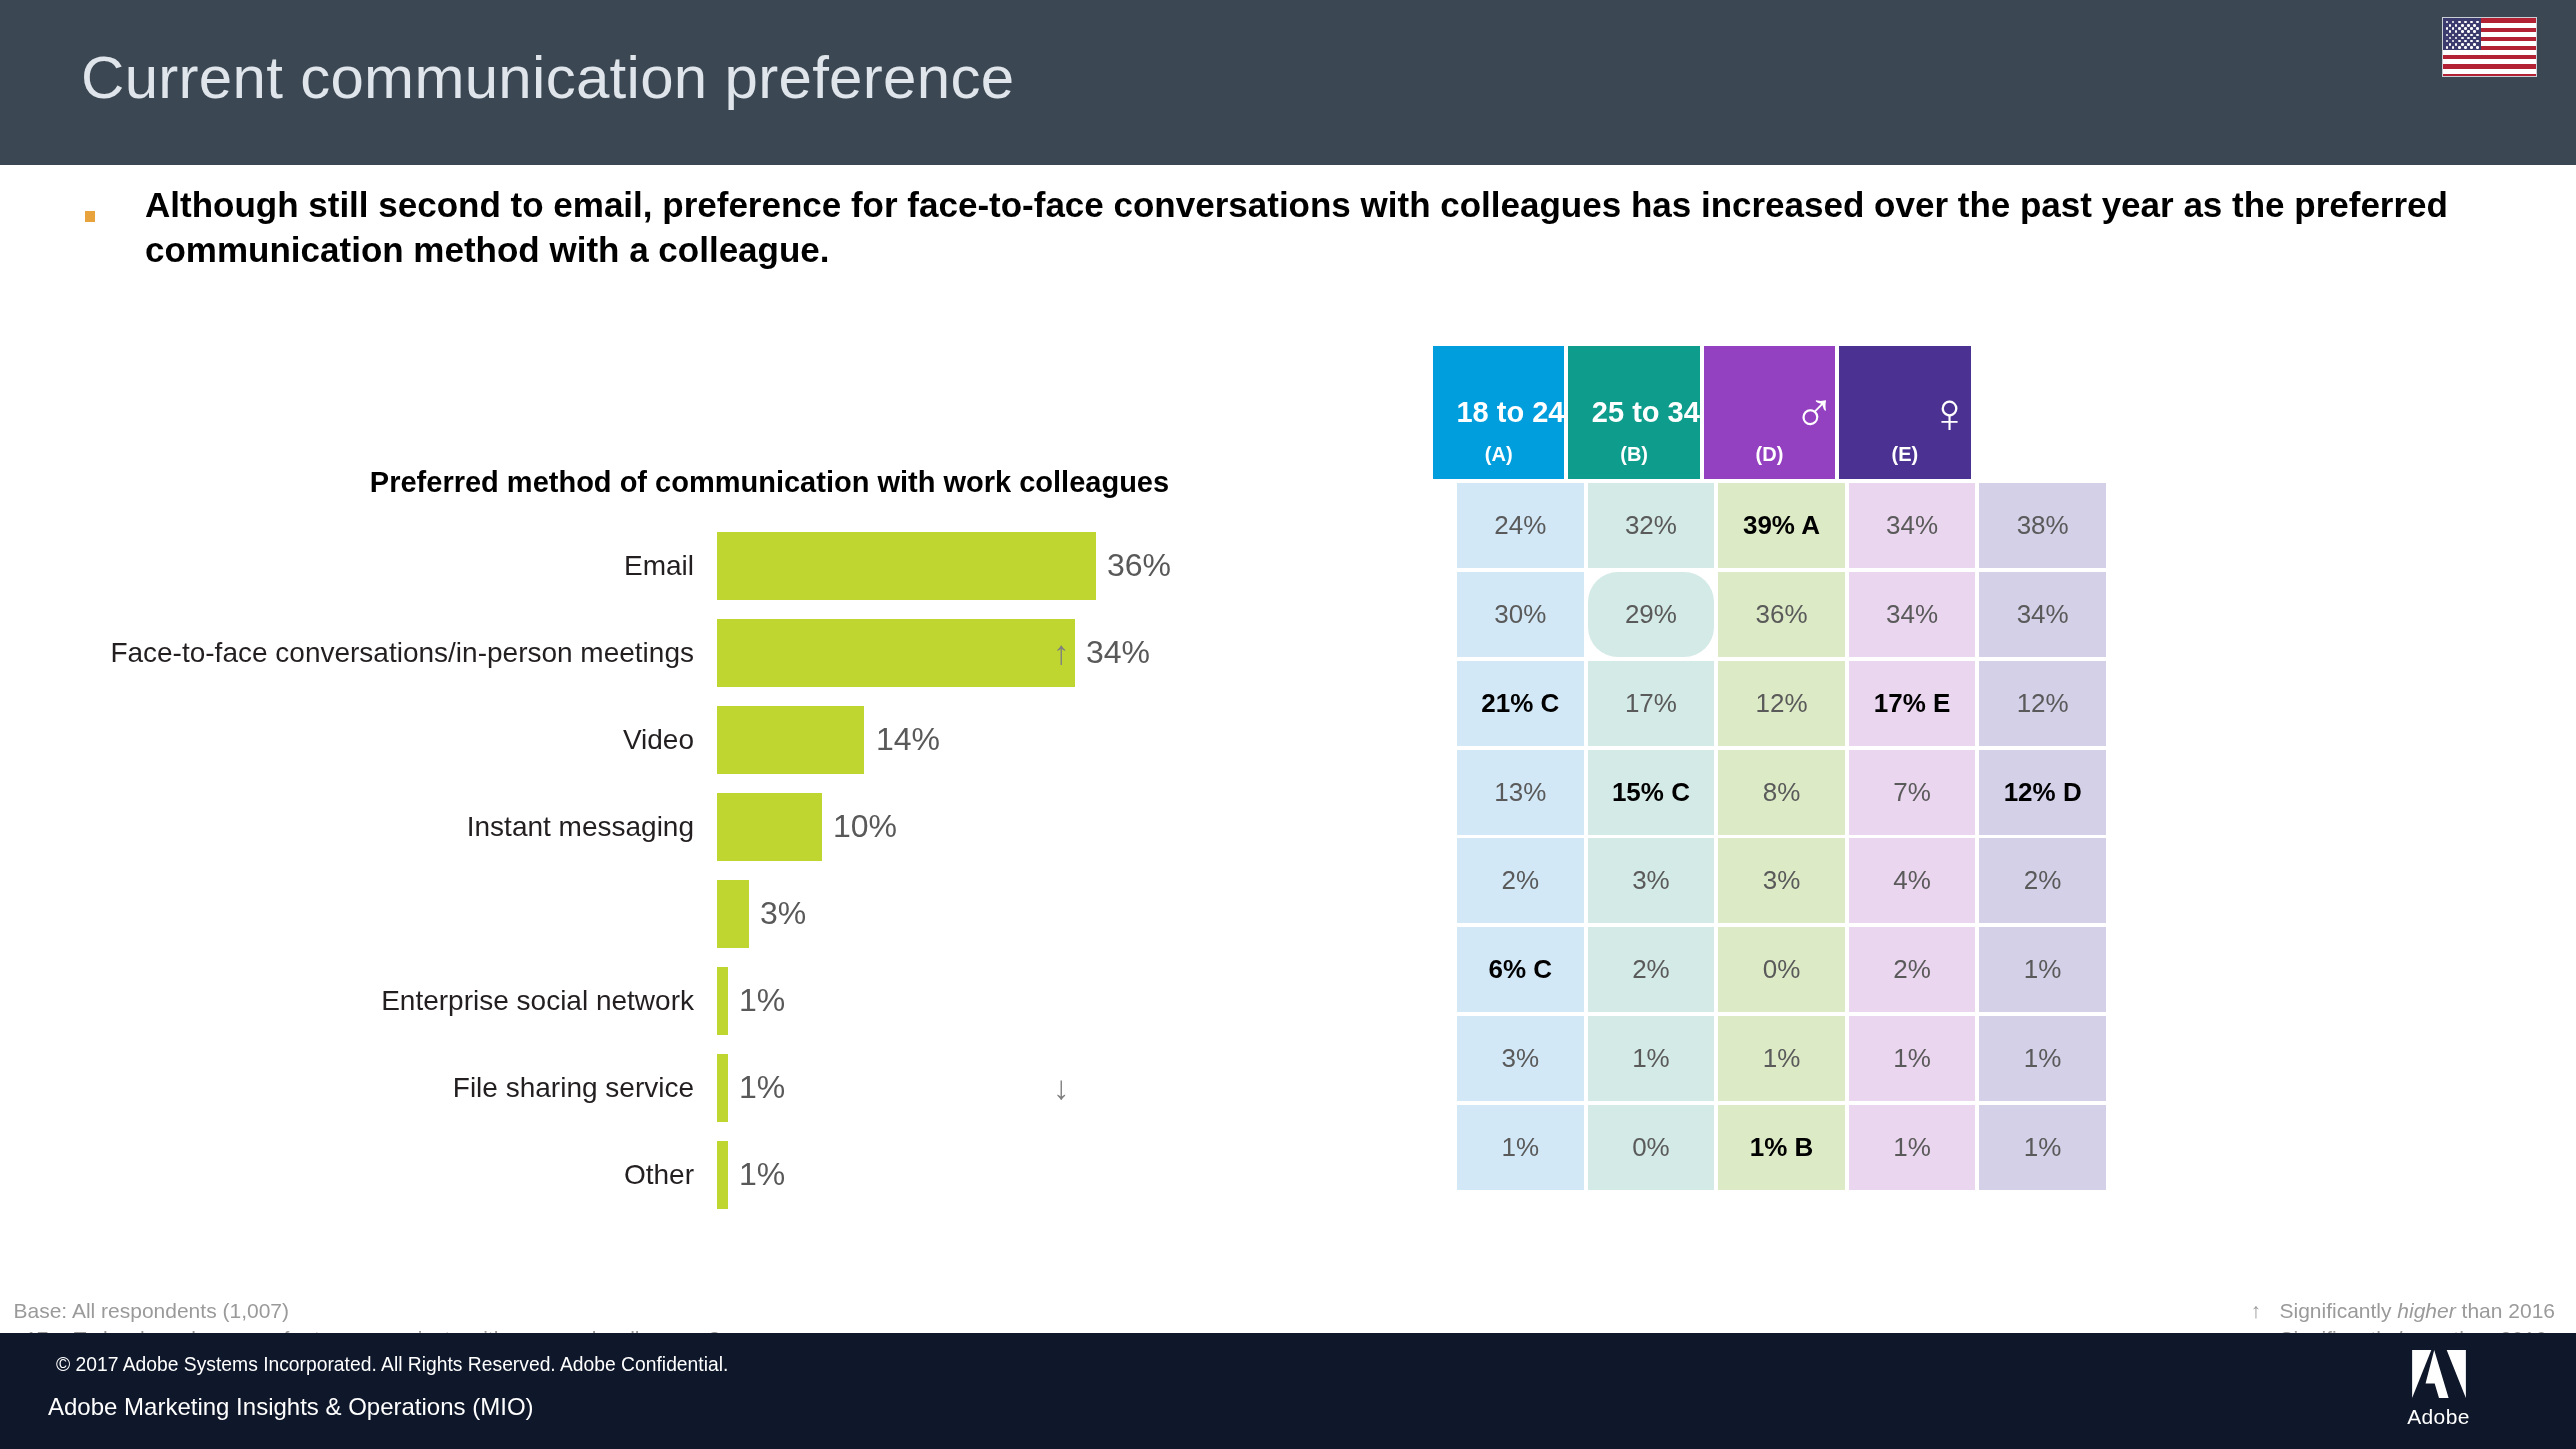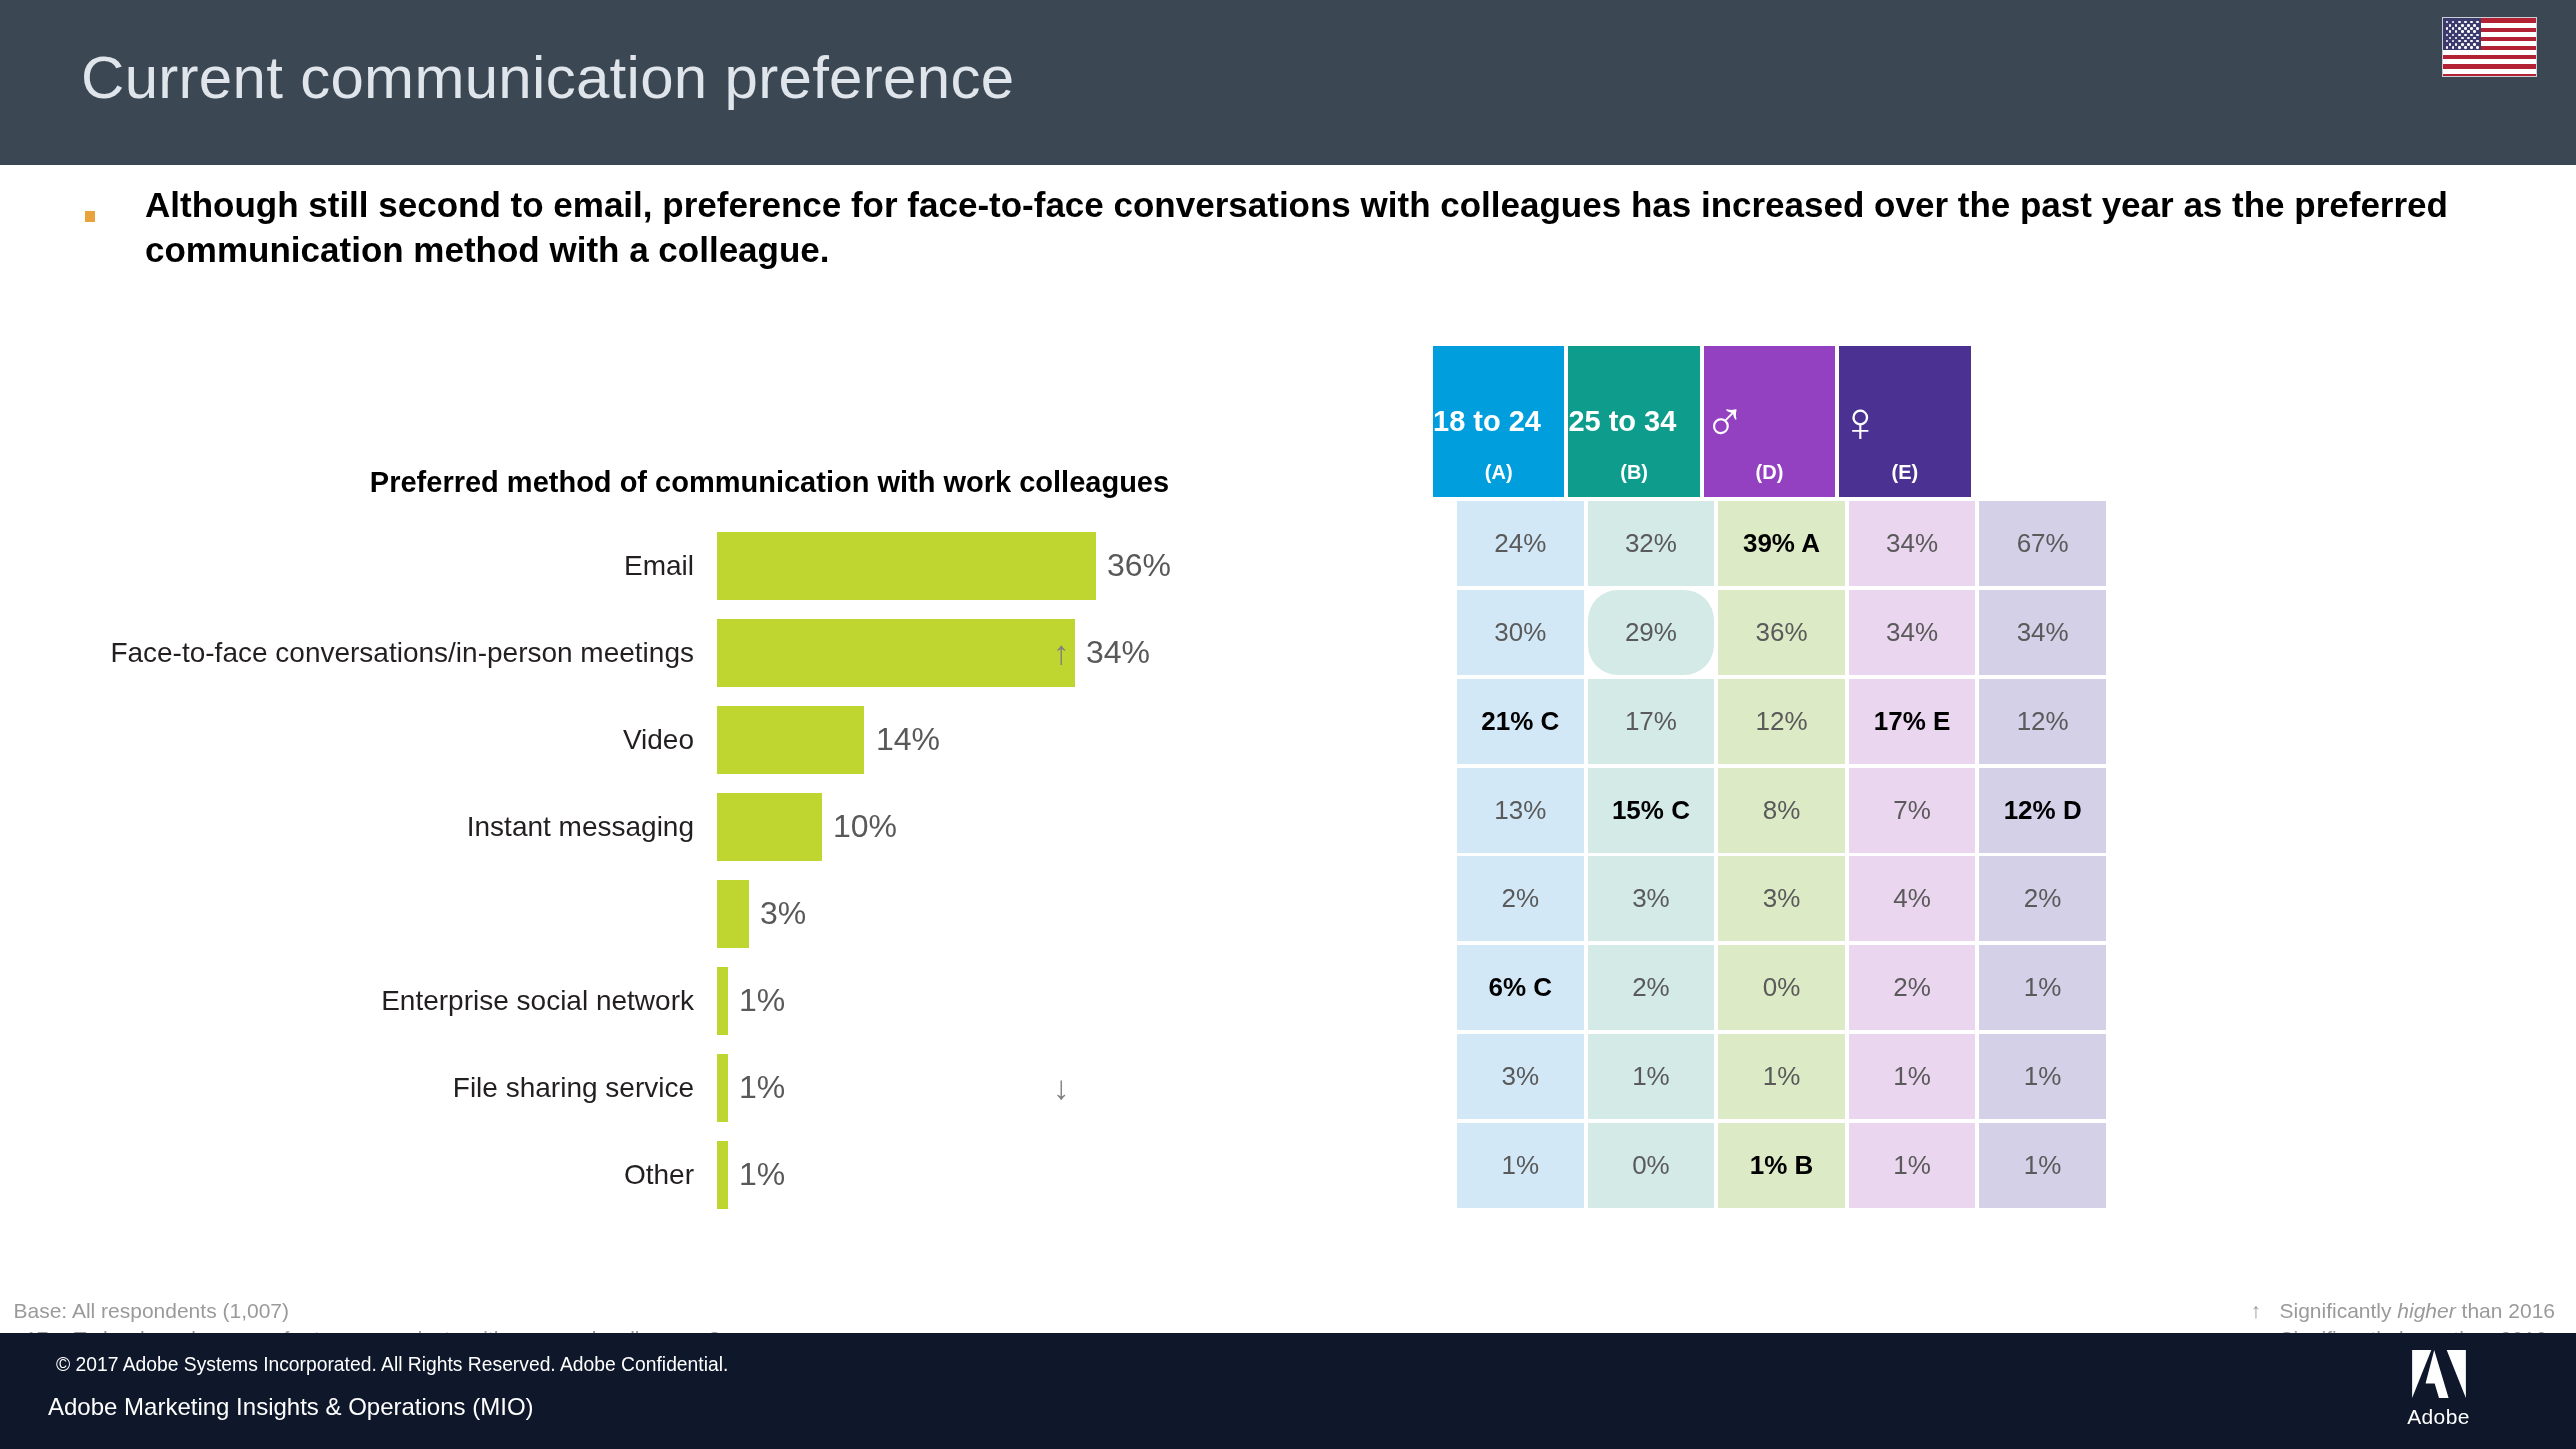--- a/index.html
+++ b/index.html
@@ -142,26 +142,26 @@
     left: 1433px; top: 346px;
     width: 673px;
   }
   .table-grid {
     display: grid;
     grid-template-columns: repeat(5, 1fr);
     column-gap: 3.9px;
     row-gap: 3.9px;
   }
   .th-cell {
-    height: 151px;
+    height: 133px;
     position: relative;
     color: #ffffff;
     display: flex;
     flex-direction: column;
-    align-items: flex-start;
+    align-items: flex-end;
     justify-content: center;
   }
   .th-label {
     font-size: 29px;
     font-weight: bold;
     line-height: 1;
     white-space: nowrap;
   }
   .th-glyph {
     font-size: 56px;
@@ -379,21 +379,21 @@
       <div class="th-cell" style="background: rgb(75, 49, 145);">
         <div class="th-glyph">♀</div>
         <div class="th-key">(E)</div>
       </div>
     </div>
   <div class="table-grid" id="table-body" style="margin-top:3.9px;padding-left:24px;">
       <div class="td-cell" style="background: rgb(211, 232, 247);">24%</div>
       <div class="td-cell" style="background: rgb(212, 234, 230);">32%</div>
       <div class="td-cell sig" style="background: rgb(220, 234, 198);">39% A</div>
       <div class="td-cell" style="background: rgb(234, 214, 239);">34%</div>
-      <div class="td-cell" style="background: rgb(211, 208, 232);">67%</div>
+      <div class="td-cell" style="background: rgb(211, 208, 232);">38%</div>
       <div class="td-cell" style="background: rgb(211, 232, 247);">30%</div>
       <div class="td-cell" style="background: rgb(212, 234, 230); border-radius: 30px;">29%</div>
       <div class="td-cell" style="background: rgb(220, 234, 198);">36%</div>
       <div class="td-cell" style="background: rgb(234, 214, 239);">34%</div>
       <div class="td-cell" style="background: rgb(211, 208, 232);">34%</div>
       <div class="td-cell sig" style="background: rgb(211, 232, 247);">21% C</div>
       <div class="td-cell" style="background: rgb(212, 234, 230);">17%</div>
       <div class="td-cell" style="background: rgb(220, 234, 198);">12%</div>
       <div class="td-cell sig" style="background: rgb(234, 214, 239);">17% E</div>
       <div class="td-cell" style="background: rgb(211, 208, 232);">12%</div>

